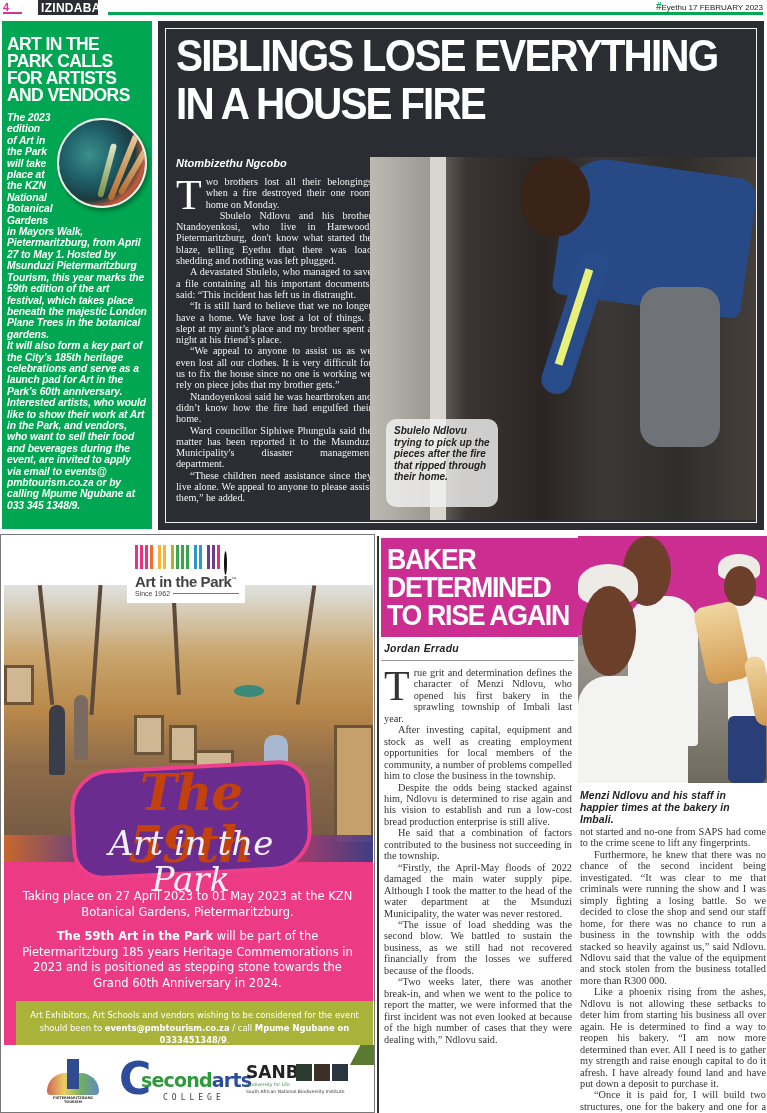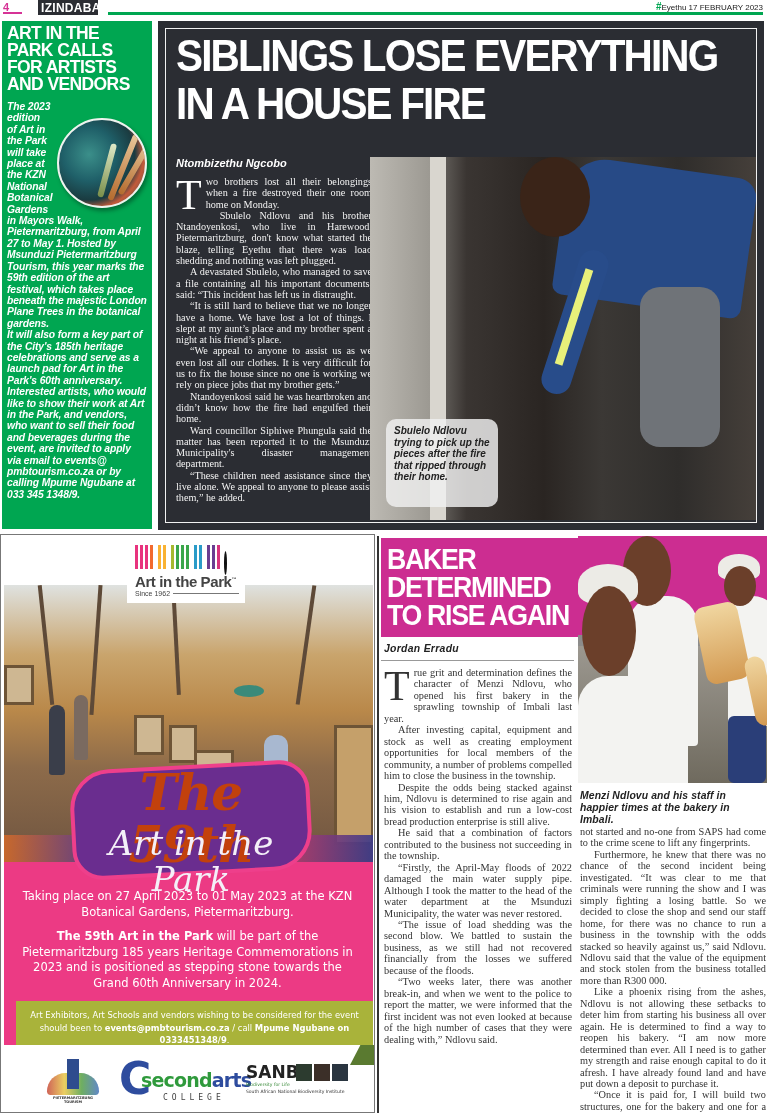--- a/index.html
+++ b/index.html
@@ -9,21 +9,21 @@
   
   .page-num { position: absolute; left: 3px; top: 1px; font: bold 11px "Liberation Sans", sans-serif; color: #d63396; }
   .page-num-rule { position: absolute; left: 3px; top: 12px; width: 19px; height: 2px; background: #d63396; }
   .section-tag { position: absolute; left: 38px; top: 0; width: 60px; height: 15px; background: #2b2d33; color: #fff;
                  font: bold 12px "Liberation Sans", sans-serif; letter-spacing: 0.3px; padding: 1px 0 0 3px; }
   .top-rule { position: absolute; left: 108px; top: 12px; width: 655px; height: 3px; background: #00a651; }
   .dateline { position: absolute; right: 4px; top: 1px; font: 8px "Liberation Sans", sans-serif; color: #222; }
   .dateline .hash { color: #00a651; font-weight: bold; font-size: 10px; }
 
   
-  .green-box { position: absolute; left: 2px; top: 21px; width: 150px; height: 508px; background: #00a651; color: #fff; padding: 4px 5px; }
+  .green-box { position: absolute; left: 2px; top: 21px; width: 150px; height: 508px; background: #00a651; color: #fff; padding: 15px 5px; }
   .green-title { font: bold 17.5px/17px "Liberation Sans", sans-serif; letter-spacing: -0.6px; margin-bottom: 6px; }
   .brush-circle { position: absolute; left: 55px; top: 97px; width: 90px; height: 90px; border-radius: 50%;
                   background: radial-gradient(circle at 35% 40%, #3b8f8a 0%, #1f5f68 35%, #1a3b40 60%, #c25a3a 72%, #2d4d52 100%);
                   border: 2px solid #eef3ee; box-shadow: 2px 3px 4px rgba(0,0,0,0.35); overflow: hidden; }
   .brush-circle .brush { position: absolute; width: 6px; height: 70px; background: linear-gradient(#e9c79a, #b46b2e); border-radius: 3px; transform-origin: bottom center; }
   .green-body { font: italic bold 10.3px/11.4px "Liberation Sans", sans-serif; letter-spacing: -0.1px; }
   .green-body .narrow { width: 60px; margin-top: 8px; }
 
   
   .fire-box { position: absolute; left: 158px; top: 21px; width: 606px; height: 509px; background: #2b2d33; border: 3px solid #2b2d33; }

